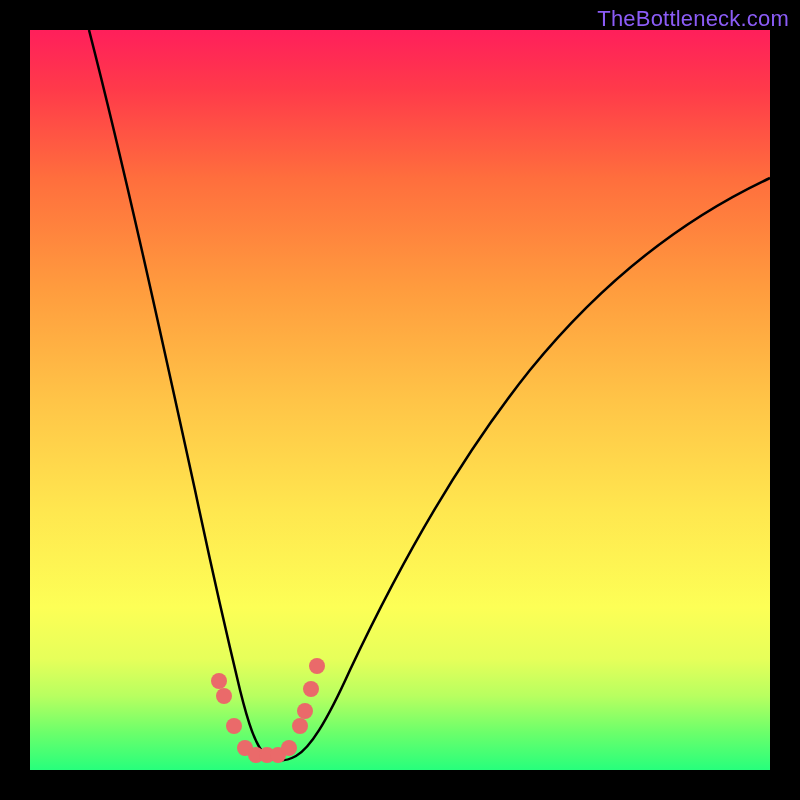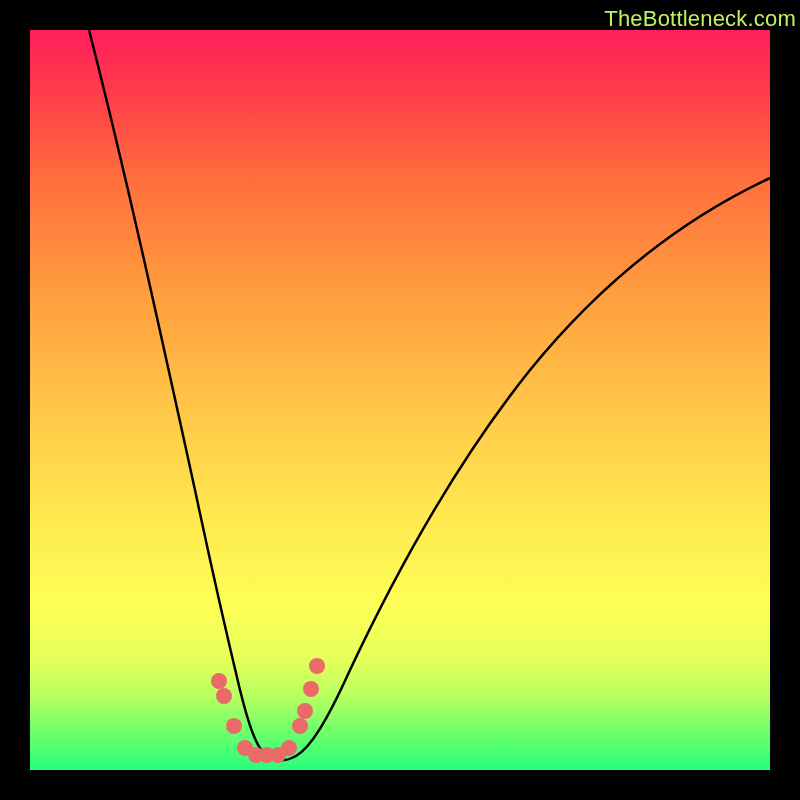--- a/index.html
+++ b/index.html
@@ -36,24 +36,24 @@
       #ffc447 50%,
       #ff9c3e 65%,
       #ff6e3d 80%,
       #ff3a4a 92%,
       #ff1f5b 100%
     );
   }
   .watermark {
     position: absolute;
     top: 6px;
-    right: 4px;
+    right: 11px;
     font-family: Arial, Helvetica, sans-serif;
     font-size: 22px;
-    color: #bef264;
+    color: #8b5cf6;
     font-weight: 500;
     letter-spacing: 0.2px;
   }
   svg.curve {
     position: absolute;
     left: 0;
     top: 0;
     width: 740px;
     height: 740px;
   }

